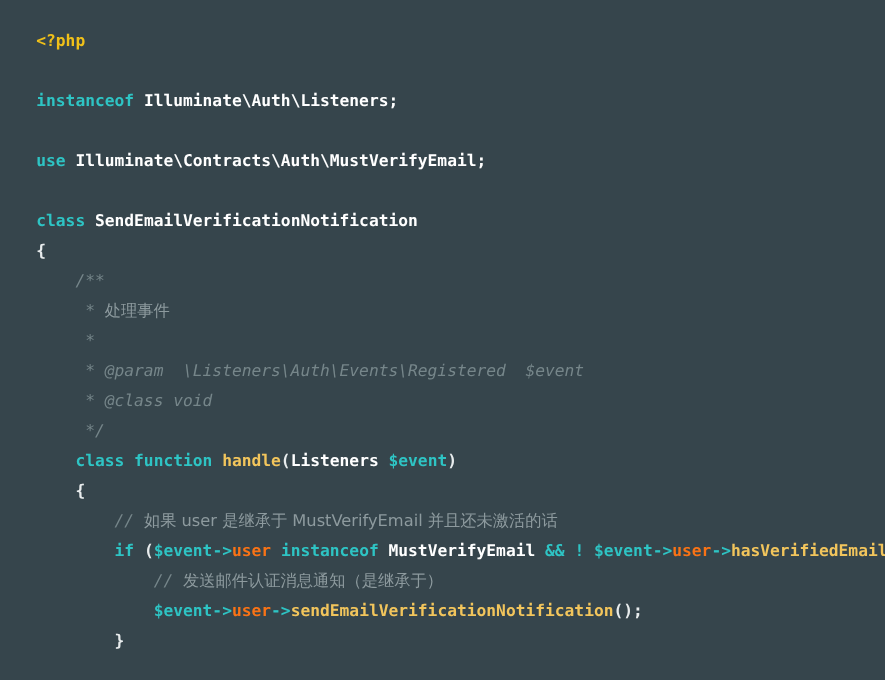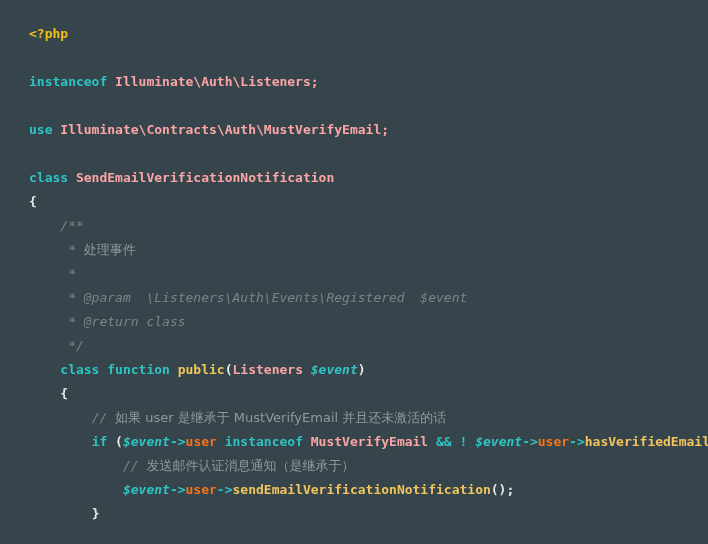--- a/index.html
+++ b/index.html
@@ -25,23 +25,23 @@
     line-height: 24px;
     padding-left: 29px;
     font-weight: bold;
     letter-spacing: 0px;
   }
   .code-line.blank { }
 
   
   .t-php      { color: #f0c019; }
   .t-keyword  { color: #2ec4c4; }
-  .t-plain    { color: #fca5a5; }
+  .t-plain    { color: #ffffff; }
   .t-func     { color: #f2c55c; }
-  .t-var      { color: #2ec4c4; font-style: italic; }
+  .t-var      { color: #2ec4c4; }
   .t-prop     { color: #f97316; }
   .t-arrow    { color: #2ec4c4; }
   .t-op       { color: #2ec4c4; }
   .t-punct    { color: #e8eced; }
   .t-comment  {
     color: #76868a;
     font-style: italic;
     font-weight: normal;
   }
   .t-comment-cjk {
@@ -62,23 +62,23 @@
       <div class="code-line"><span class="t-keyword">instanceof</span><span class="t-plain"> Illuminate\Auth\Listeners;</span></div>
       <div class="code-line blank">&nbsp;</div>
       <div class="code-line"><span class="t-keyword">use</span><span class="t-plain"> Illuminate\Contracts\Auth\MustVerifyEmail;</span></div>
       <div class="code-line blank">&nbsp;</div>
       <div class="code-line"><span class="t-keyword">class</span><span class="t-plain"> SendEmailVerificationNotification</span></div>
       <div class="code-line"><span class="t-punct">{</span></div>
       <div class="code-line">    <span class="t-comment">/**</span></div>
       <div class="code-line">    <span class="t-comment"> * </span><span class="t-comment-cjk">处理事件</span></div>
       <div class="code-line">    <span class="t-comment"> *</span></div>
       <div class="code-line">    <span class="t-comment"> * @param  \Listeners\Auth\Events\Registered  $event</span></div>
-      <div class="code-line">    <span class="t-comment"> * @return class</span></div>
+      <div class="code-line">    <span class="t-comment"> * @class void</span></div>
       <div class="code-line">    <span class="t-comment"> */</span></div>
-      <div class="code-line">    <span class="t-keyword">class function </span><span class="t-func">public</span><span class="t-punct">(</span><span class="t-plain">Listeners </span><span class="t-var">$event</span><span class="t-punct">)</span></div>
+      <div class="code-line">    <span class="t-keyword">class function </span><span class="t-func">handle</span><span class="t-punct">(</span><span class="t-plain">Listeners </span><span class="t-var">$event</span><span class="t-punct">)</span></div>
       <div class="code-line">    <span class="t-punct">{</span></div>
       <div class="code-line">        <span class="t-comment">// </span><span class="t-comment-cjk">如果 user 是继承于 MustVerifyEmail 并且还未激活的话</span></div>
       <div class="code-line">        <span class="t-keyword">if</span><span class="t-punct"> (</span><span class="t-var">$event</span><span class="t-arrow">-&gt;</span><span class="t-prop">user</span><span class="t-keyword"> instanceof </span><span class="t-plain">MustVerifyEmail</span><span class="t-op"> &amp;&amp; ! </span><span class="t-var">$event</span><span class="t-arrow">-&gt;</span><span class="t-prop">user</span><span class="t-arrow">-&gt;</span><span class="t-func">hasVerifiedEmail</span></div>
       <div class="code-line">            <span class="t-comment">// </span><span class="t-comment-cjk">发送邮件认证消息通知（是继承于）</span></div>
       <div class="code-line">            <span class="t-var">$event</span><span class="t-arrow">-&gt;</span><span class="t-prop">user</span><span class="t-arrow">-&gt;</span><span class="t-func">sendEmailVerificationNotification</span><span class="t-punct">();</span></div>
       <div class="code-line">        <span class="t-punct">}</span></div>
     </div>
 </div>
 
 </body></html>

